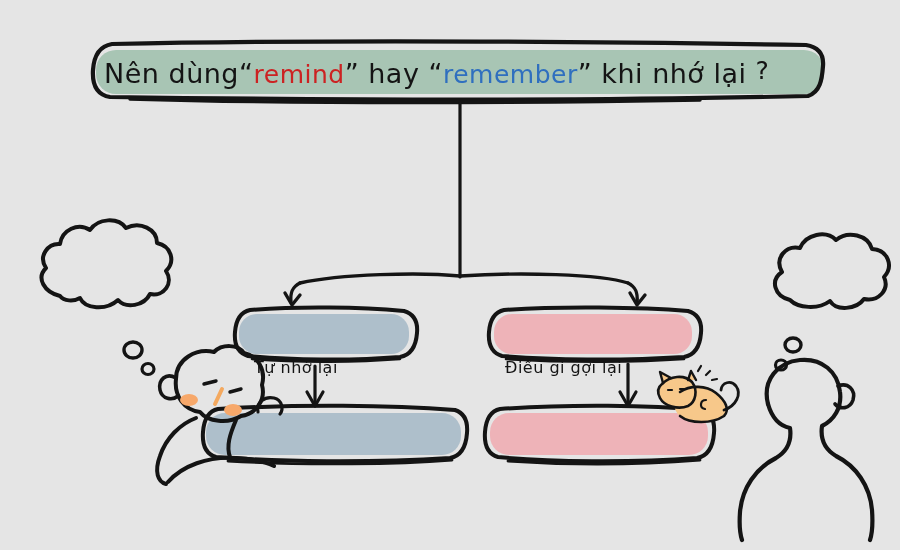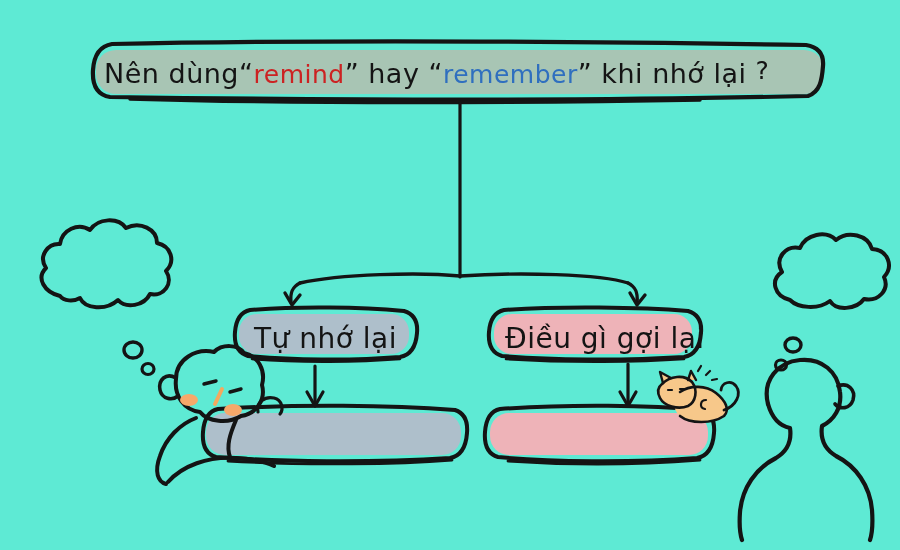--- a/index.html
+++ b/index.html
@@ -7,21 +7,21 @@
     padding: 0;
     background: #ffffff;
   }
   body {
     font-family: "DejaVu Sans", sans-serif;
   }
   #canvas {
     position: relative;
     width: 900px;
     height: 550px;
-    background: #5eead4;
+    background: #e5e5e5;
     overflow: hidden;
   }
   svg.layer {
     position: absolute;
     left: 0;
     top: 0;
     width: 900px;
     height: 550px;
   }
   .txt {
@@ -44,21 +44,22 @@
   #title-text {
     left: 104px;
     top: 58px;
     font-size: 27px;
   }
   #title-text .w-remind { color: #cc2222; font-size: 25px; }
   #title-text .w-remember { color: #2f6fbf; font-size: 25px; }
   #title-text .q { font-size: 25px; position: relative; top: -4px; }
 
   .node-text {
-    font-size: 28px;
+    font-size: 16px;
+    margin-top: 36px;
   }
   #node-left-top-text  { left: 254px; top: 322px; }
   #node-right-top-text { left: 505px; top: 322px; }
   #node-left-bottom-text  { left: 218px; top: 420px; }
   #node-right-bottom-text { left: 500px; top: 420px; }
   #node-left-bottom-text .w-remember { color: #2f6fbf; }
   #node-right-bottom-text .w-remind { color: #cc2222; }
 </style>
 </head>
 <body>

